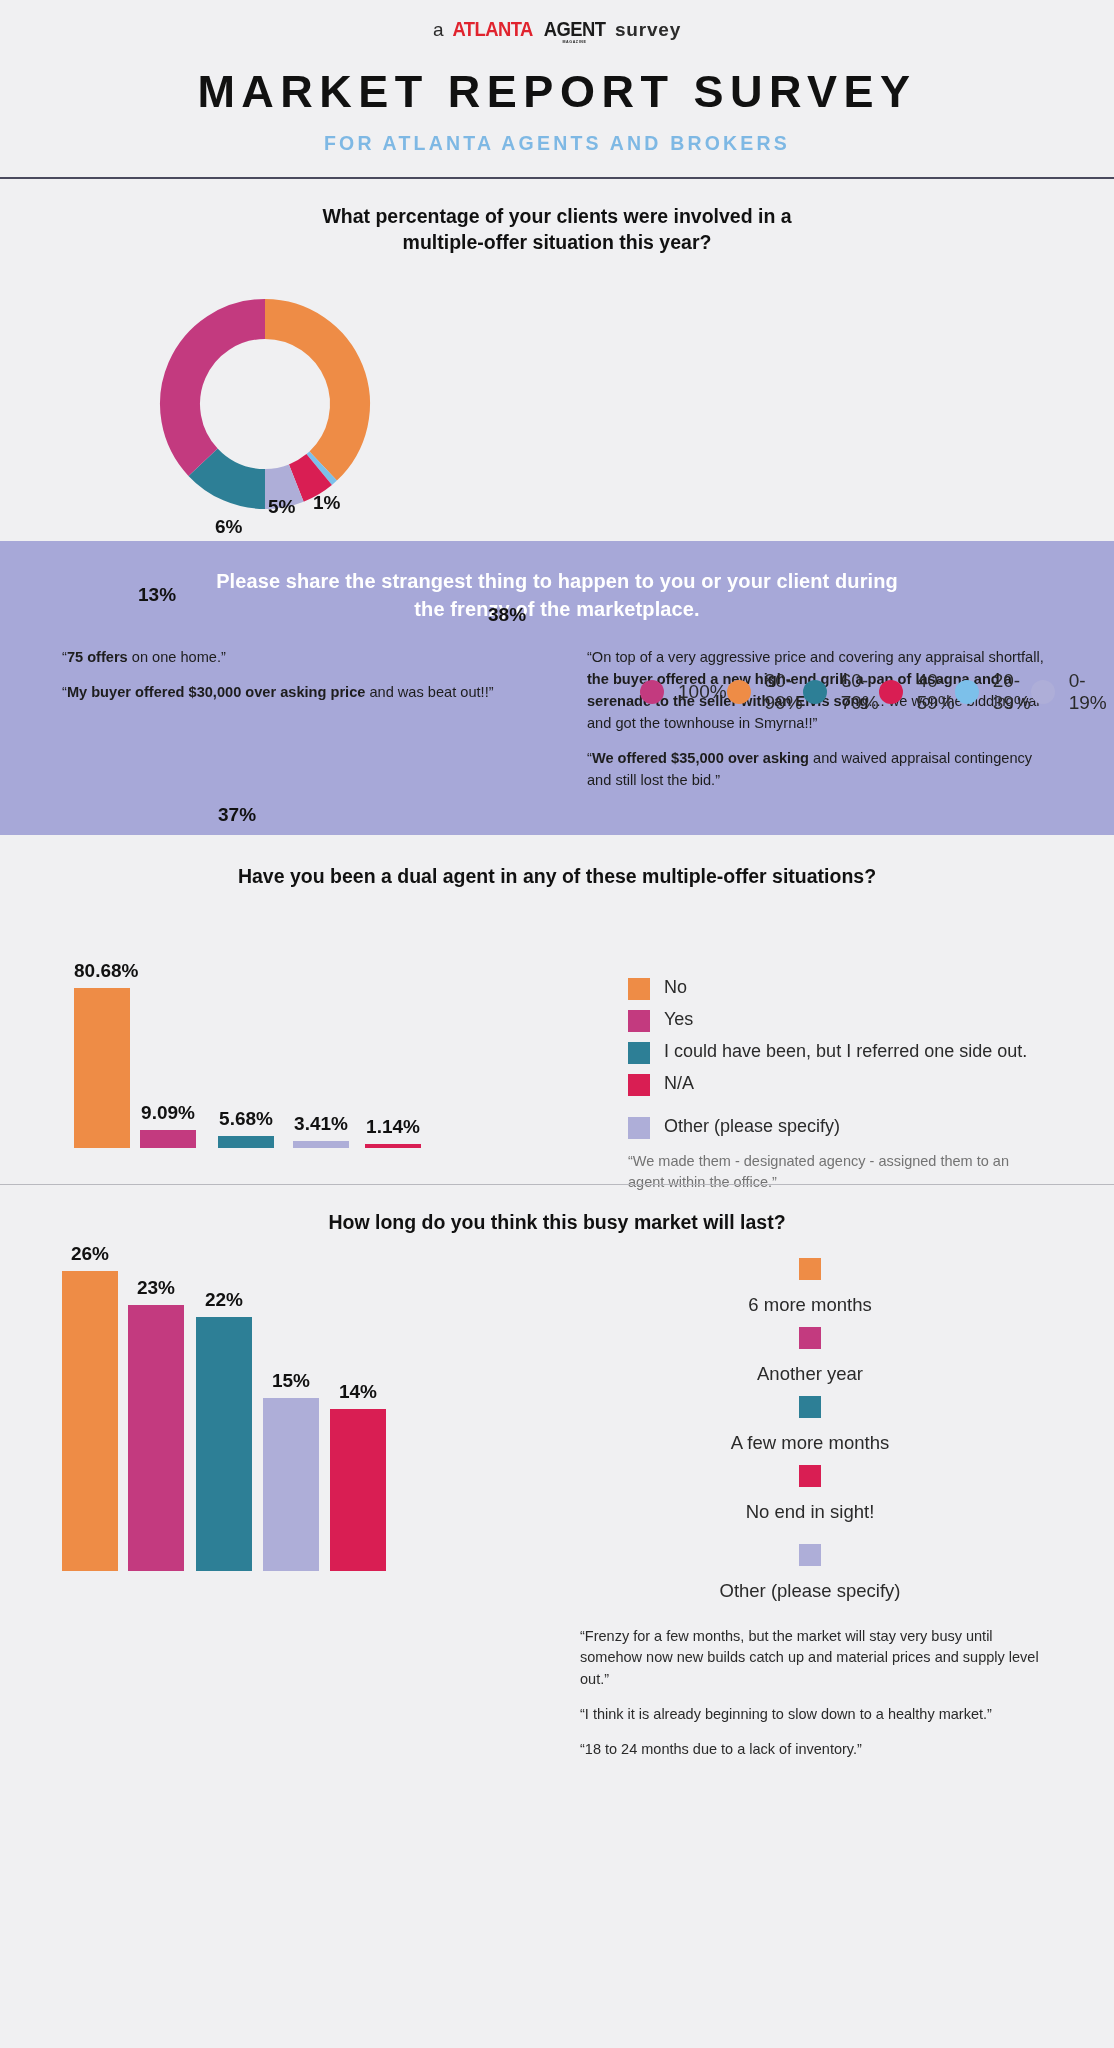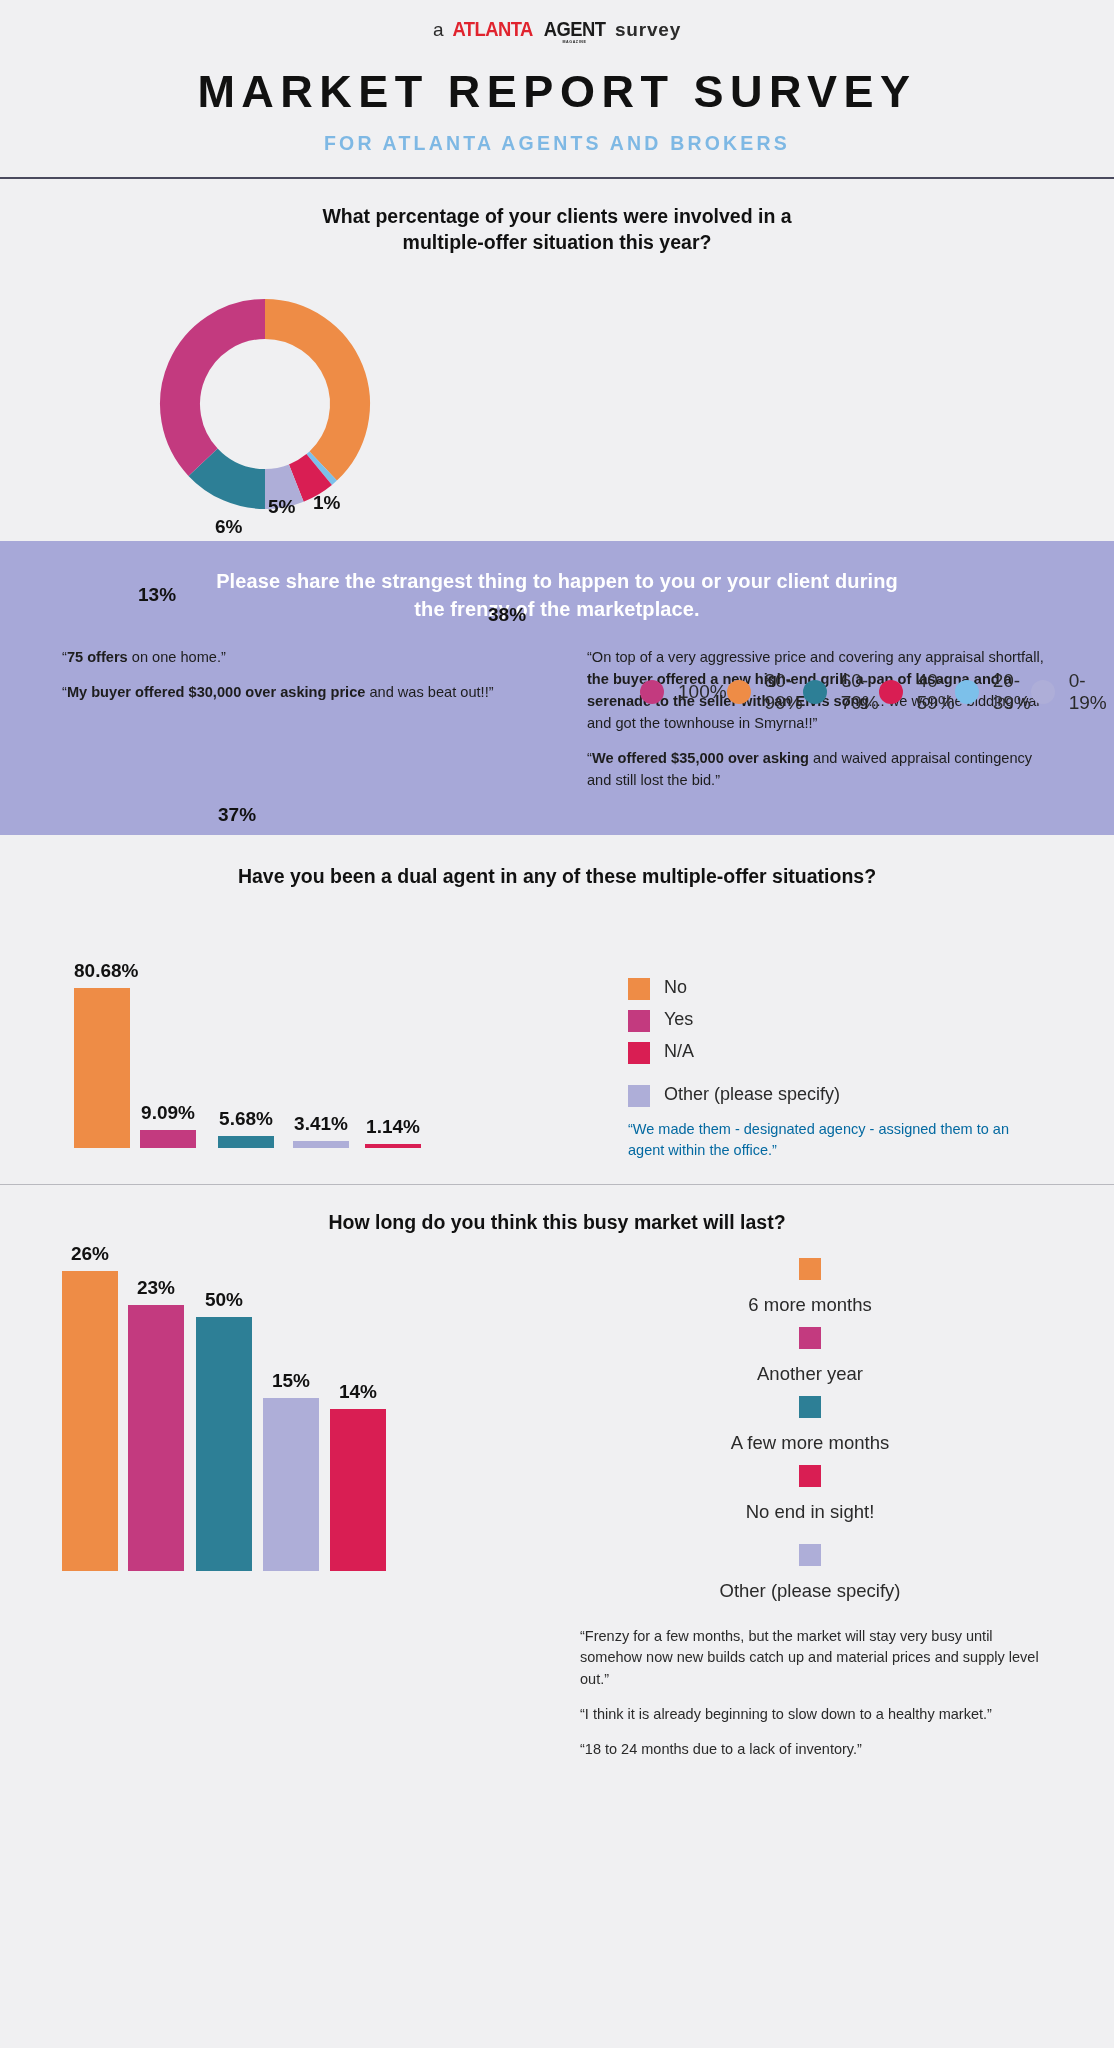--- a/index.html
+++ b/index.html
@@ -120,21 +120,21 @@
   .bars3 { position: absolute; left: 0; top: 98px; width: 560px; height: 215px; }
   .bar-g { position: absolute; bottom: 0; text-align: center; }
   .bar-g .bval { font-weight: 700; font-size: 19px; color: #111; margin-bottom: 6px; white-space: nowrap; }
   .bar-g .brect { width: 100%; }
 
   .legend3 { position: absolute; left: 628px; top: 142px; width: 400px; }
   .leg3-item { display: flex; align-items: flex-start; gap: 14px; margin-bottom: 9px; }
   .leg-sq { width: 22px; height: 22px; flex: 0 0 auto; margin-top: 1px; }
   .leg3-txt { font-size: 18px; color: #2a2a2a; line-height: 1.22; }
   .leg3-gap { height: 11px; }
-  .leg3-quote { font-size: 14.5px; line-height: 1.5; color: #0369a1; margin-top: 12px; }
+  .leg3-quote { font-size: 14.5px; line-height: 1.5; color: #737373; margin-top: 12px; }
 
   
   .sec4 { position: relative; height: 418px; }
   .sec4 .q-title { padding-top: 24px; }
   .bars4 { position: absolute; left: 0; top: 56px; width: 560px; height: 330px; }
 
   .legend4 { position: absolute; left: 580px; top: 72px; width: 460px; }
   .leg4-item { display: flex; align-items: center; gap: 14px; margin-bottom: 10px; flex-direction: column; }
   .leg4-txt { font-size: 18.5px; color: #2a2a2a; }
   .leg4-gap { height: 10px; }
@@ -259,20 +259,24 @@
     <div class="legend3" id="legend3">
         <div class="leg3-item">
           <span class="leg-sq" style="background: rgb(238, 140, 70);"></span>
           <span class="leg3-txt">No</span>
         </div>
         <div class="leg3-item">
           <span class="leg-sq" style="background: rgb(195, 58, 127);"></span>
           <span class="leg3-txt">Yes</span>
         </div>
         <div class="leg3-item">
+          <span class="leg-sq" style="background: rgb(45, 127, 150);"></span>
+          <span class="leg3-txt">I could have been, but I referred one side out.</span>
+        </div>
+        <div class="leg3-item">
           <span class="leg-sq" style="background: rgb(217, 30, 83);"></span>
           <span class="leg3-txt">N/A</span>
         </div>
         <div class="leg3-gap"></div>
         <div class="leg3-item">
           <span class="leg-sq" style="background: rgb(174, 174, 216);"></span>
           <span class="leg3-txt">Other (please specify)</span>
         </div>
         <div class="leg3-quote">“We made them - designated agency - assigned them to an agent within the office.”</div>
       </div>
@@ -284,21 +288,21 @@
     <div class="bars4" id="bars4">
         <div class="bar-g" style="left: 62px; width: 56px;">
           <div class="bval">26%</div>
           <div class="brect" style="height: 300px; background: rgb(238, 140, 70);"></div>
         </div>
         <div class="bar-g" style="left: 128px; width: 56px;">
           <div class="bval">23%</div>
           <div class="brect" style="height: 265.385px; background: rgb(195, 58, 127);"></div>
         </div>
         <div class="bar-g" style="left: 196px; width: 56px;">
-          <div class="bval">50%</div>
+          <div class="bval">22%</div>
           <div class="brect" style="height: 253.846px; background: rgb(45, 127, 150);"></div>
         </div>
         <div class="bar-g" style="left: 263px; width: 56px;">
           <div class="bval">15%</div>
           <div class="brect" style="height: 173.077px; background: rgb(174, 174, 216);"></div>
         </div>
         <div class="bar-g" style="left: 330px; width: 56px;">
           <div class="bval">14%</div>
           <div class="brect" style="height: 161.538px; background: rgb(217, 30, 83);"></div>
         </div>

